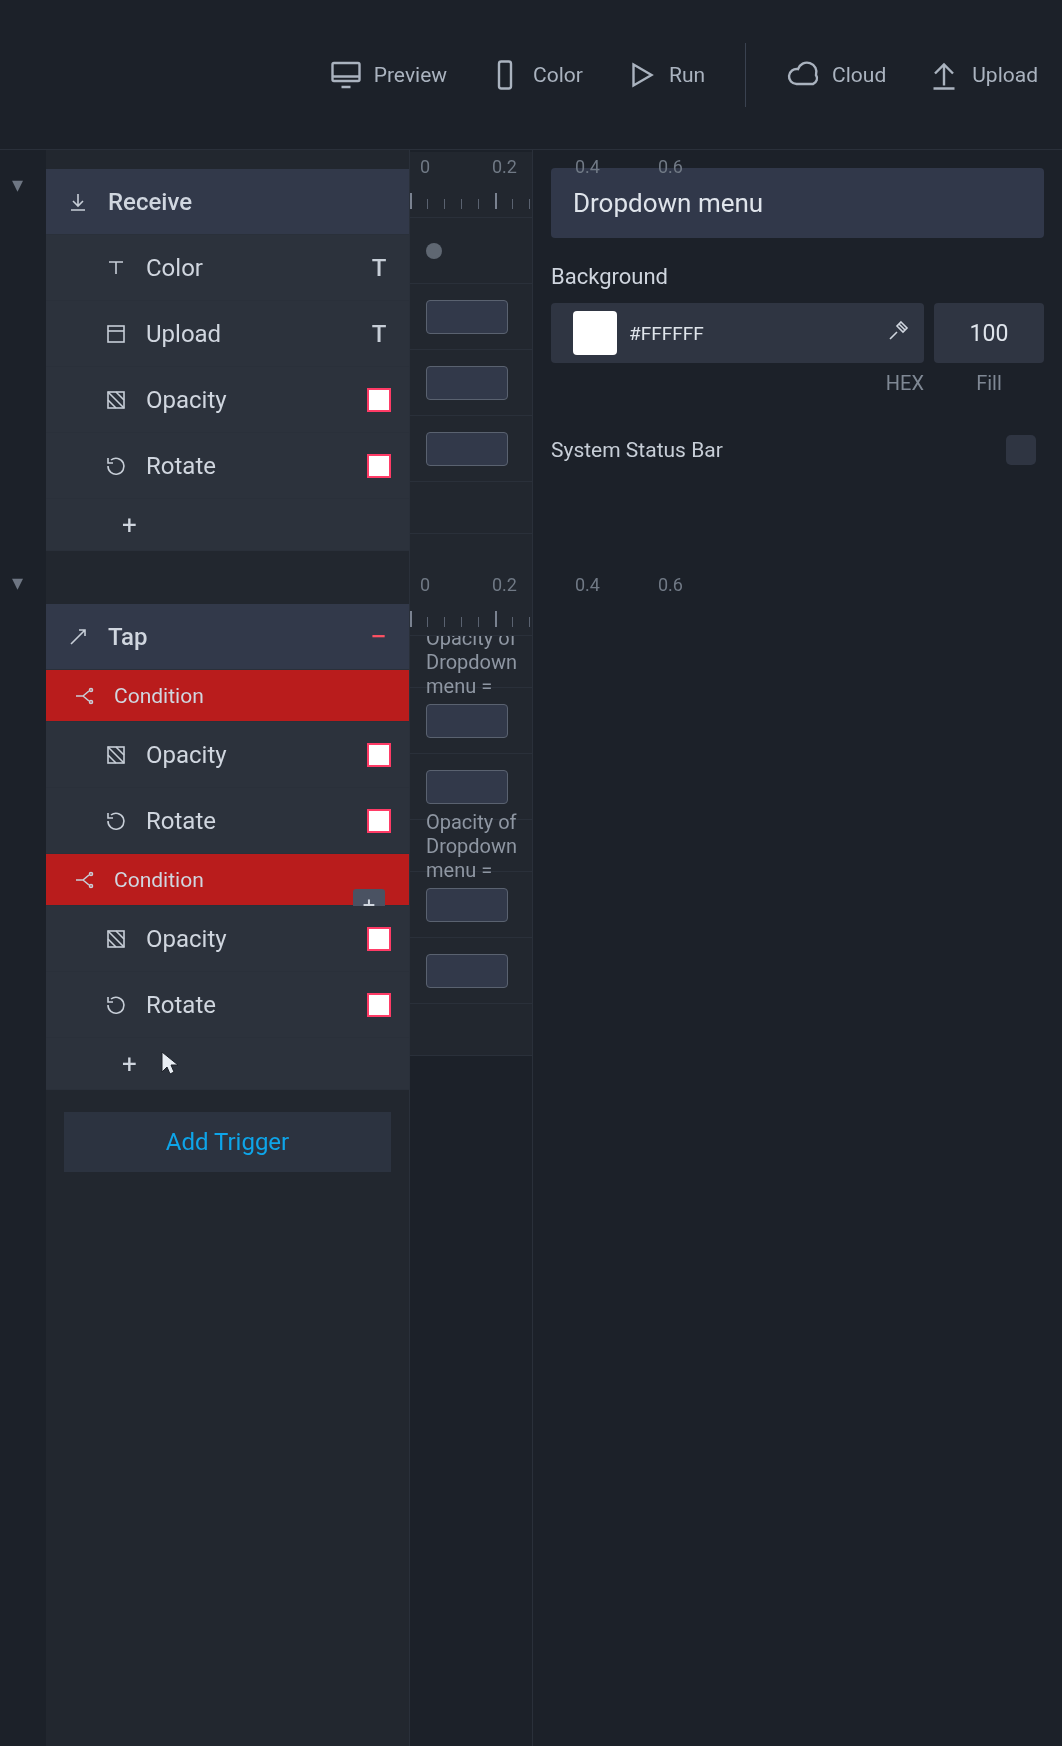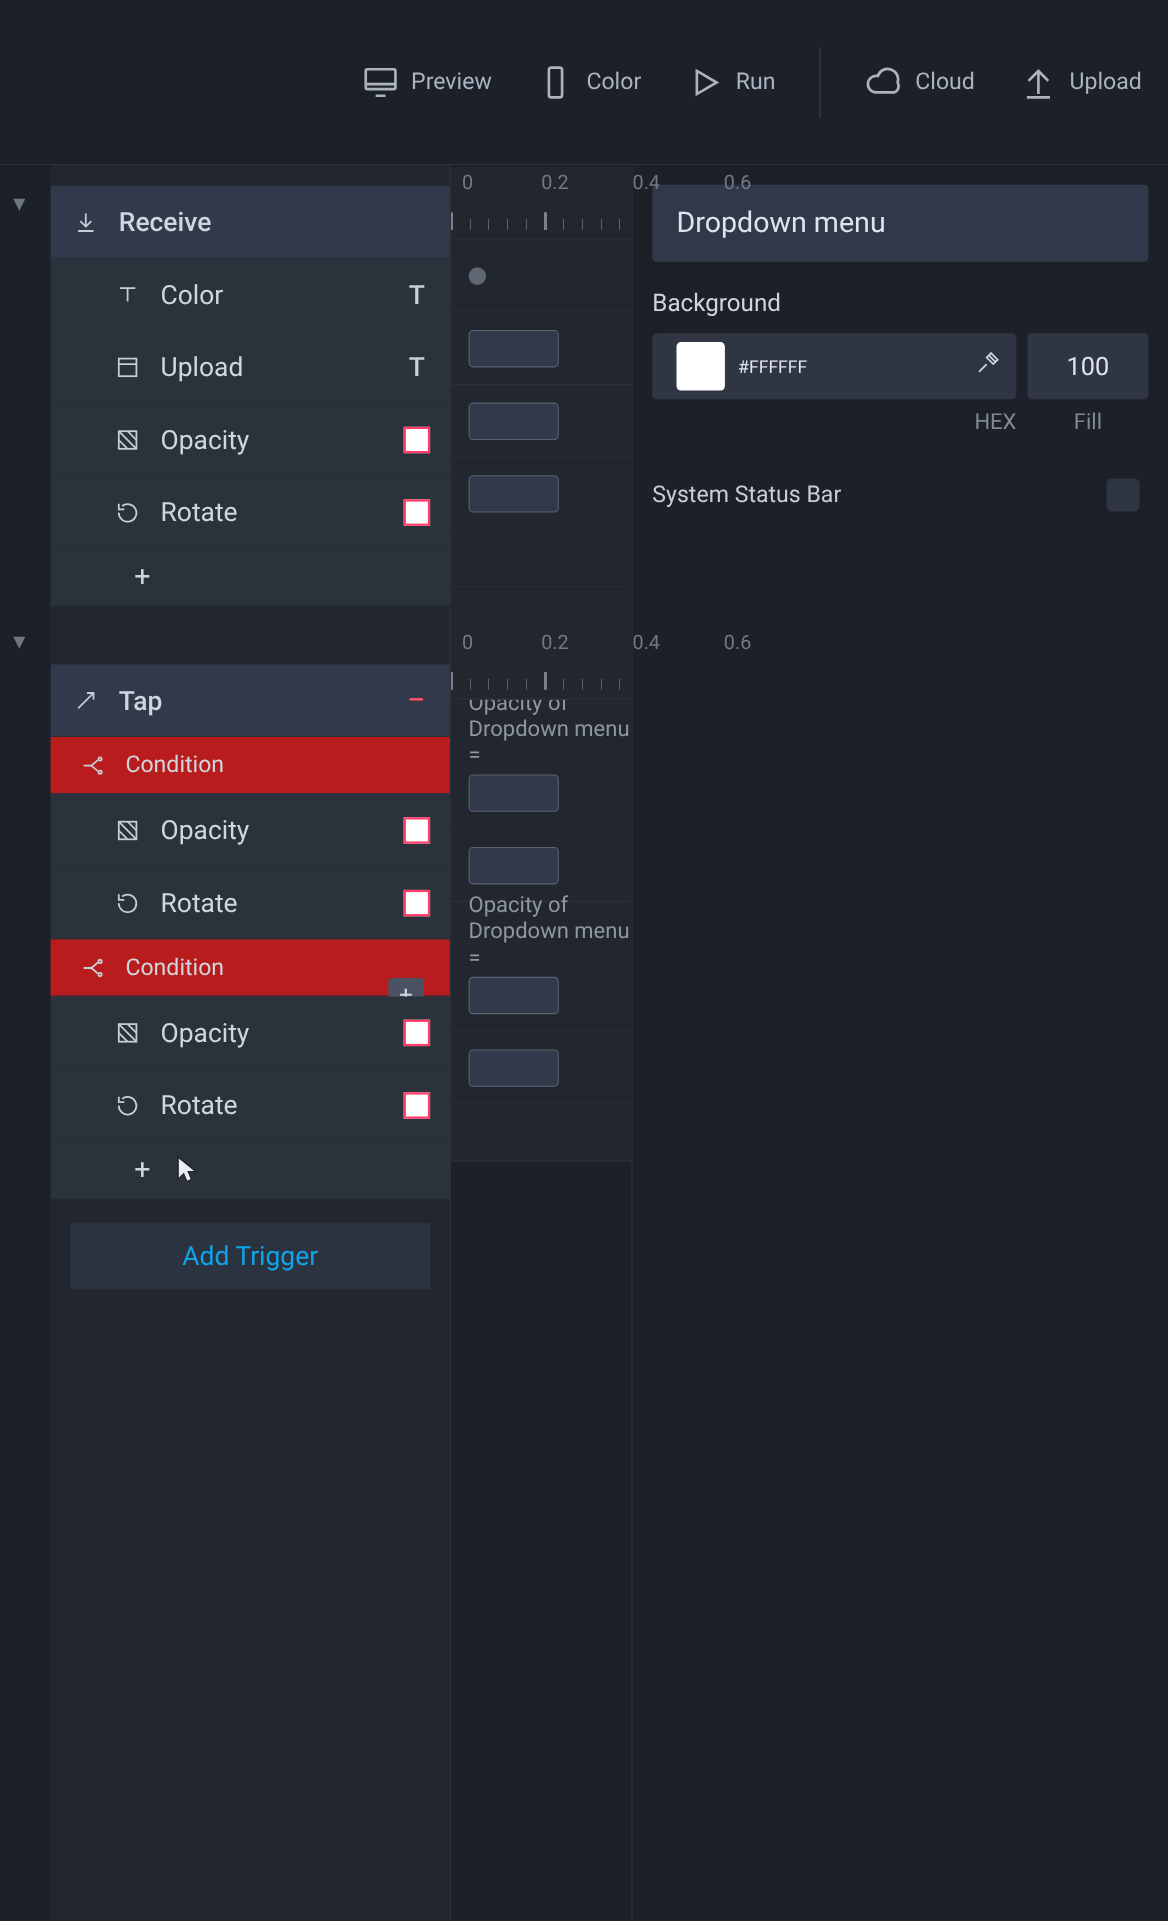--- a/index.html
+++ b/index.html
@@ -143,21 +143,21 @@
     padding:20px 22px;
     border-radius:4px;
     font-size:26px;
     color:#dfe4eb;
     margin-bottom:26px;
   }
   .insp-section-label { color:#cfd5de; font-size:22px; margin-bottom:14px; }
   .color-row { display:flex; gap:10px; align-items:stretch; height:60px; margin-bottom:8px; }
   .color-sw { width:44px; height:44px; background:#fff; border-radius:4px; align-self:center; margin-left:8px; }
   .hex-wrap { flex:1; background:#2f3542; display:flex; align-items:center; padding:0 14px; border-radius:4px; gap:12px;}
-  .hex-val { flex:1; color:#dfe4eb; font-size:16px; background:transparent; border:none; outline:none;}
+  .hex-val { flex:1; color:#dfe4eb; font-size:19px; background:transparent; border:none; outline:none;}
   .picker-icon svg { width:24px;height:24px; stroke:#cfd5de; fill:none; stroke-width:1.6;}
   .fill-wrap { width:110px; background:#2f3542; display:flex; align-items:center; justify-content:center; border-radius:4px;}
   .fill-val { color:#dfe4eb; font-size:23px; background:transparent; border:none; width:60px; text-align:center; outline:none;}
   .sub-cap { display:flex; gap:10px; }
   .sub-cap div:first-child { flex:1; text-align:right; color:#7f8894; font-size:20px; padding-left:40px;}
   .sub-cap div:last-child { width:110px; text-align:center; color:#7f8894; font-size:20px;}
   .status-row { margin-top:40px; display:flex; align-items:center; justify-content:space-between; padding-right:8px;}
   .status-row .toggle { width:30px;height:30px;border-radius:5px;background:#2f3542; }
   .left-col { position:relative; }
   .caret-box { position:absolute; left:12px; color:#6e7683; font-size:22px; }

